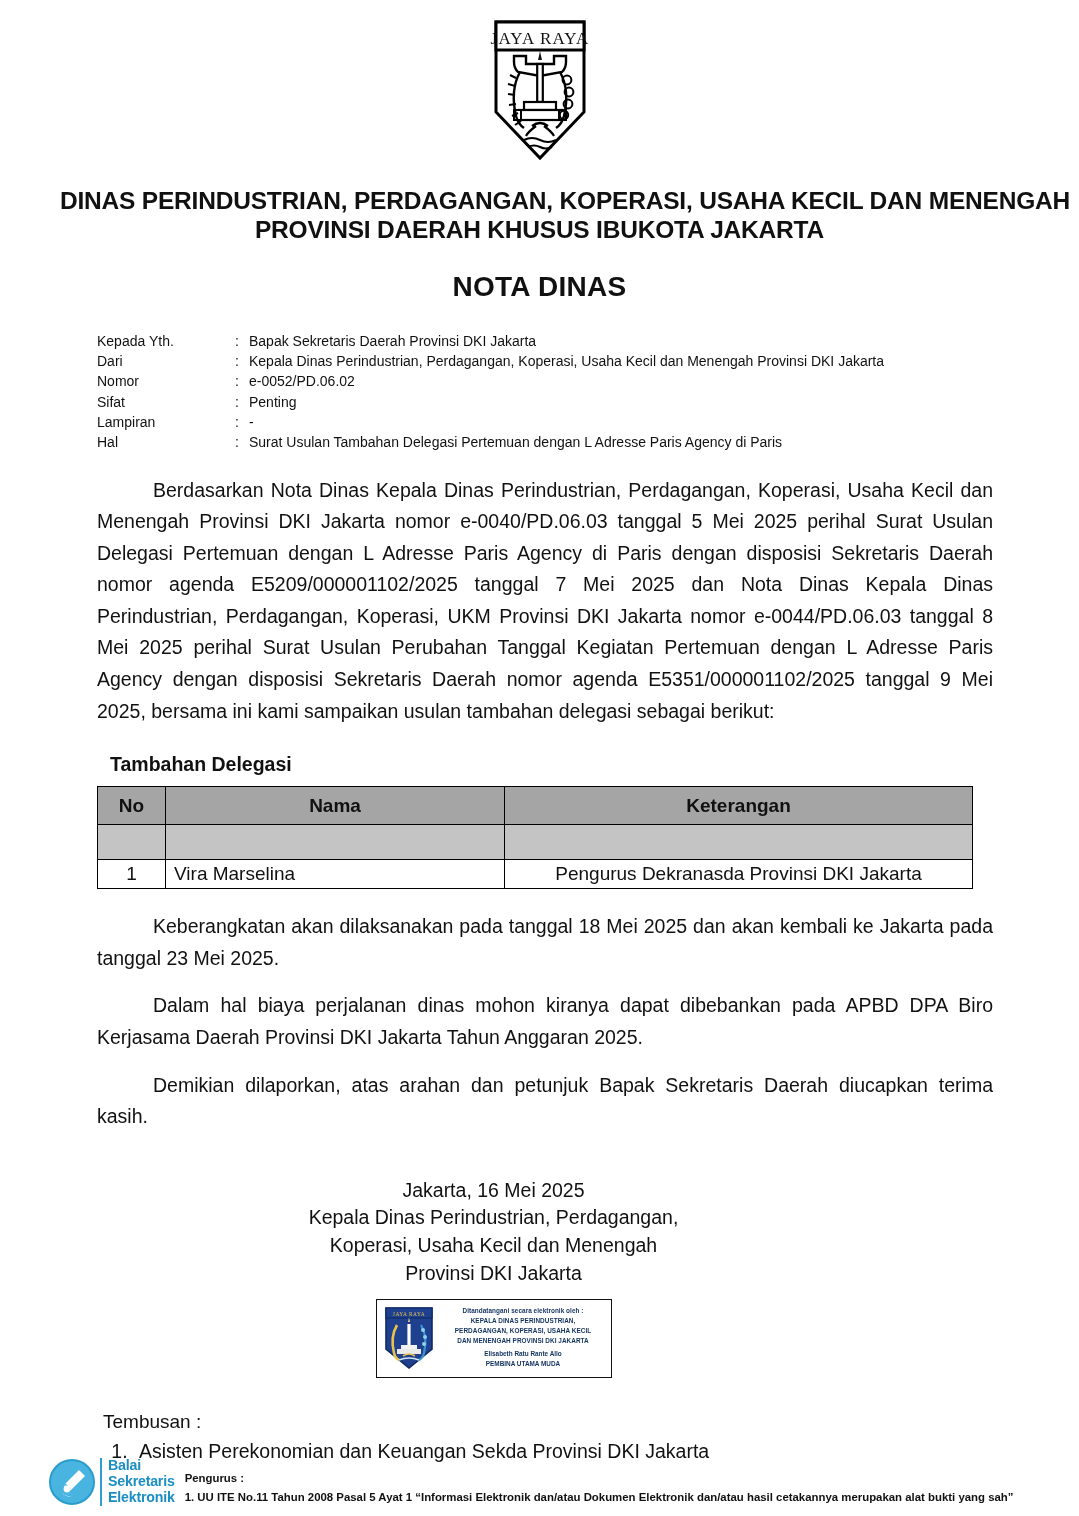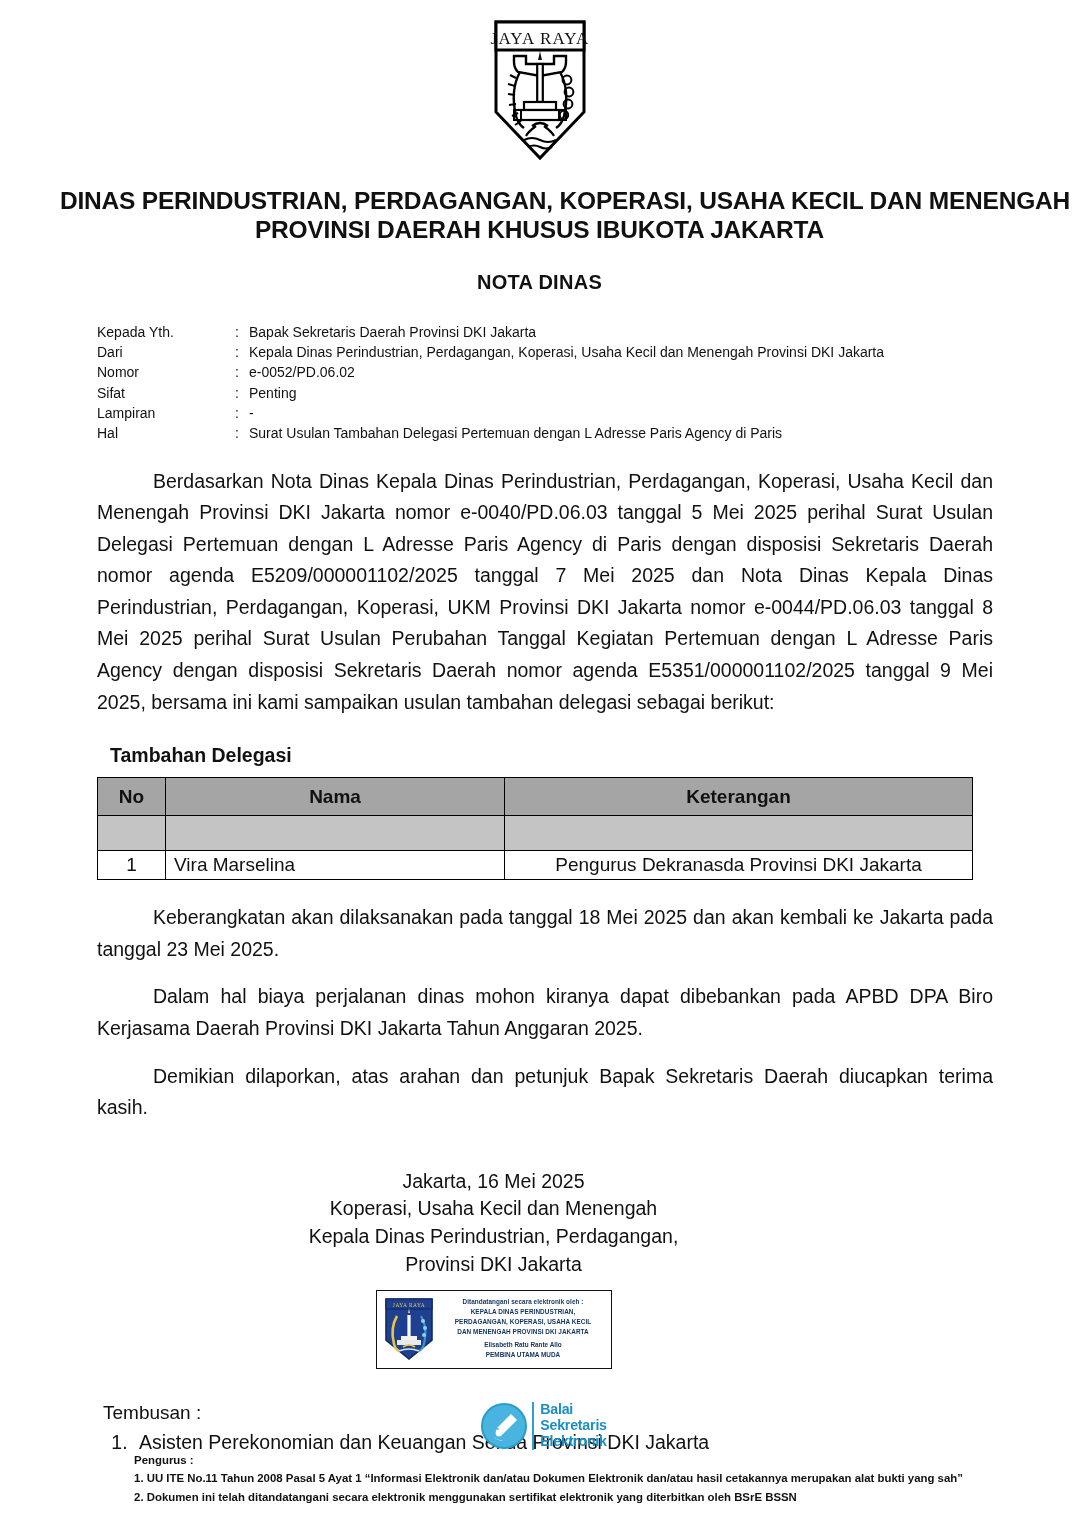--- a/index.html
+++ b/index.html
@@ -50,21 +50,21 @@
     line-height: 1.18;
     white-space: nowrap;
   }
   .org-line2 {
     font-size: 24.5px;
     font-weight: bold;
     letter-spacing: -0.2px;
     line-height: 1.18;
   }
   .doc-type {
-    font-size: 20px;
+    font-size: 28px;
     font-weight: bold;
     margin-top: 26px;
     letter-spacing: 0.3px;
   }
 
   
   .meta {
     margin: 28px 0 0 0;
     padding: 0 86px 0 97px;
   }
@@ -244,24 +244,23 @@
     padding-left: 6px;
   }
 
   
   .footer {
     position: absolute;
     left: 0;
     bottom: 10px;
     width: 1079px;
     display: flex;
-    align-items: center;
+    align-items: flex-end;
     padding: 0 30px 0 48px;
     box-sizing: border-box;
-    flex-direction: column;
   }
   .bsre-logo {
     display: flex;
     align-items: center;
     flex: 0 0 auto;
     margin-right: 10px;
     padding-top: 2px;
   }
   .bsre-mark {
     width: 48px;
@@ -399,22 +398,22 @@
 
   <div class="body-block">
     <p class="para">Keberangkatan akan dilaksanakan pada tanggal 18 Mei 2025 dan akan kembali ke Jakarta pada tanggal 23 Mei 2025.</p>
     <p class="para">Dalam hal biaya perjalanan dinas mohon kiranya dapat dibebankan pada APBD DPA Biro Kerjasama Daerah Provinsi DKI  Jakarta Tahun Anggaran 2025.</p>
     <p class="para gap-lg">Demikian dilaporkan, atas arahan dan petunjuk Bapak Sekretaris Daerah diucapkan terima kasih.</p>
   </div>
 
   <div class="sig-block">
     <div class="sig-inner">
       <div class="sig-line">Jakarta, 16 Mei 2025</div>
+      <div class="sig-line">Kepala Dinas Perindustrian, Perdagangan,</div>
       <div class="sig-line">Koperasi, Usaha Kecil dan Menengah</div>
-      <div class="sig-line">Kepala Dinas Perindustrian, Perdagangan,</div>
       <div class="sig-line">Provinsi DKI Jakarta</div>
 
       
       <div class="stamp-wrap">
         <div class="stamp">
           <svg class="stamp-emblem" viewBox="0 0 54 66">
             <path d="M4 3 H50 V44 L27 63 L4 44 Z" fill="#1f3f8f" stroke="#0d2b63" stroke-width="1.6"></path>
             <path d="M4 3 H50 V13 H4 Z" fill="#1f3f8f" stroke="#0d2b63" stroke-width="1.2"></path>
             <text x="27" y="11" text-anchor="middle" font-family="'Liberation Serif', serif" font-size="5.4" letter-spacing="0.5" fill="#e8c24a">JAYA RAYA</text>
             <path d="M26 17 q1 -4 1 -5 q0 1 1 5 z" fill="#f2d478"></path>
@@ -462,17 +461,16 @@
       </svg>
       <div class="bsre-words">
         <div>Balai</div>
         <div>Sekretaris</div>
         <div>Elektronik</div>
       </div>
     </div>
     <div class="notes">
       <div class="n-title">Pengurus :</div>
       <div class="n-item">1. UU ITE No.11 Tahun 2008 Pasal 5 Ayat 1 “Informasi Elektronik dan/atau Dokumen Elektronik dan/atau hasil cetakannya merupakan alat bukti yang sah”</div>
-      <div class="n-item">2. Dokumen ini telah ditandatangani secara elektronik menggunakan sertifikat elektronik yang diterbitkan oleh BSrE BSSN</div>
     </div>
   </div>
 
 </div>
 
 </body></html>

